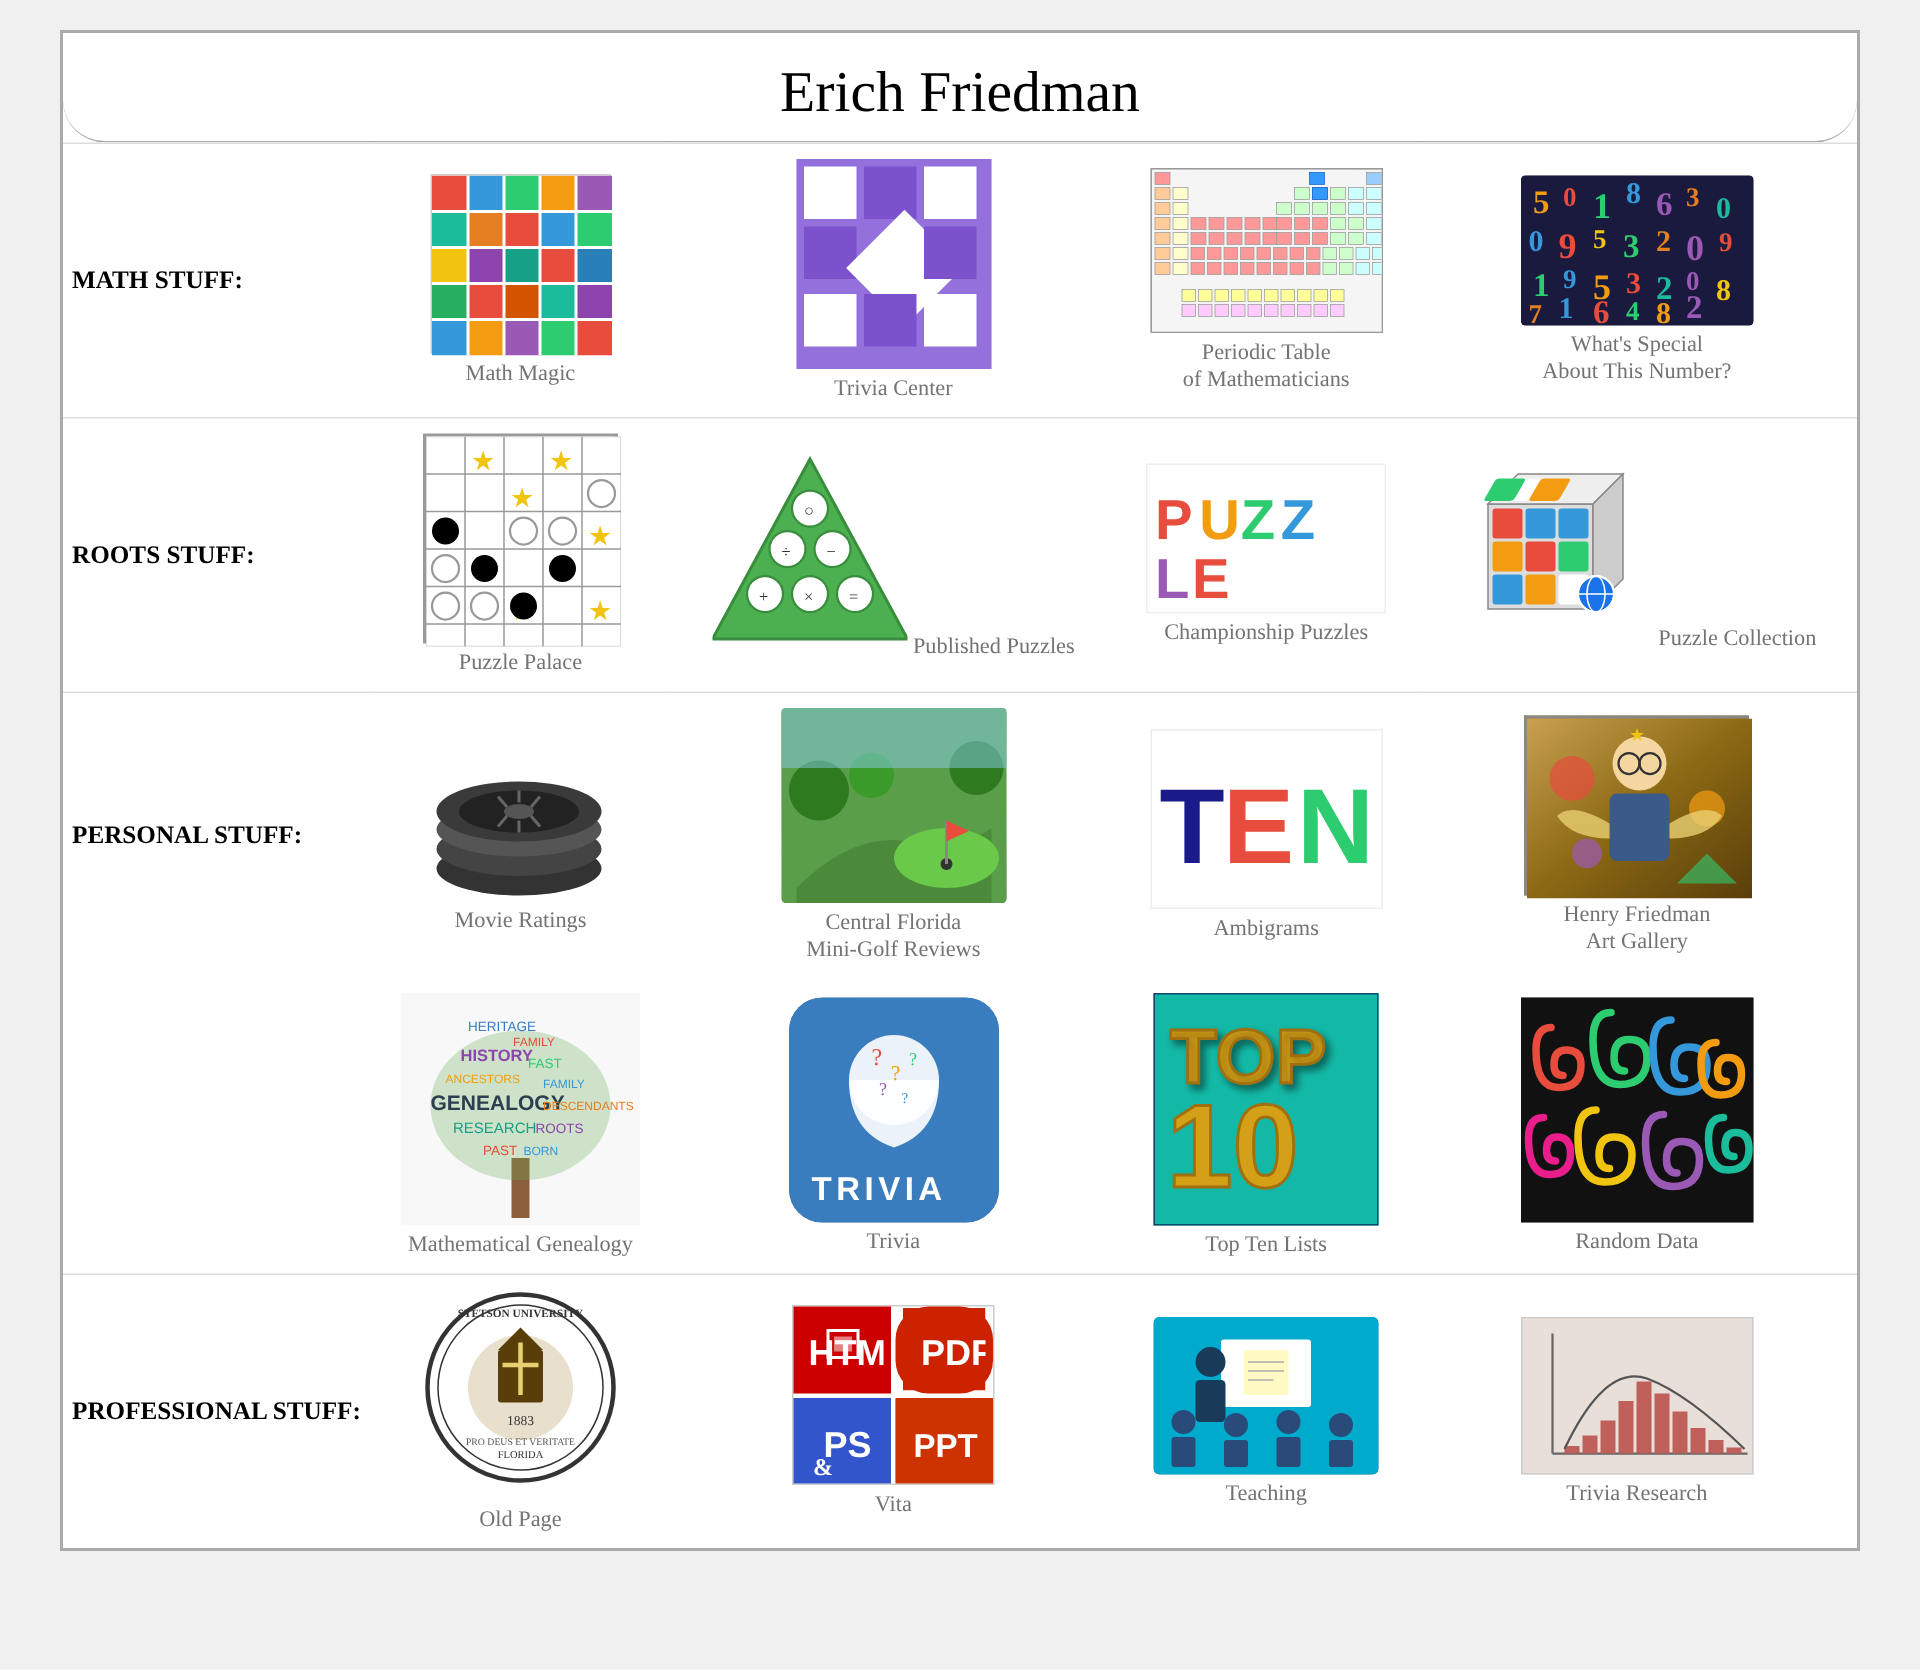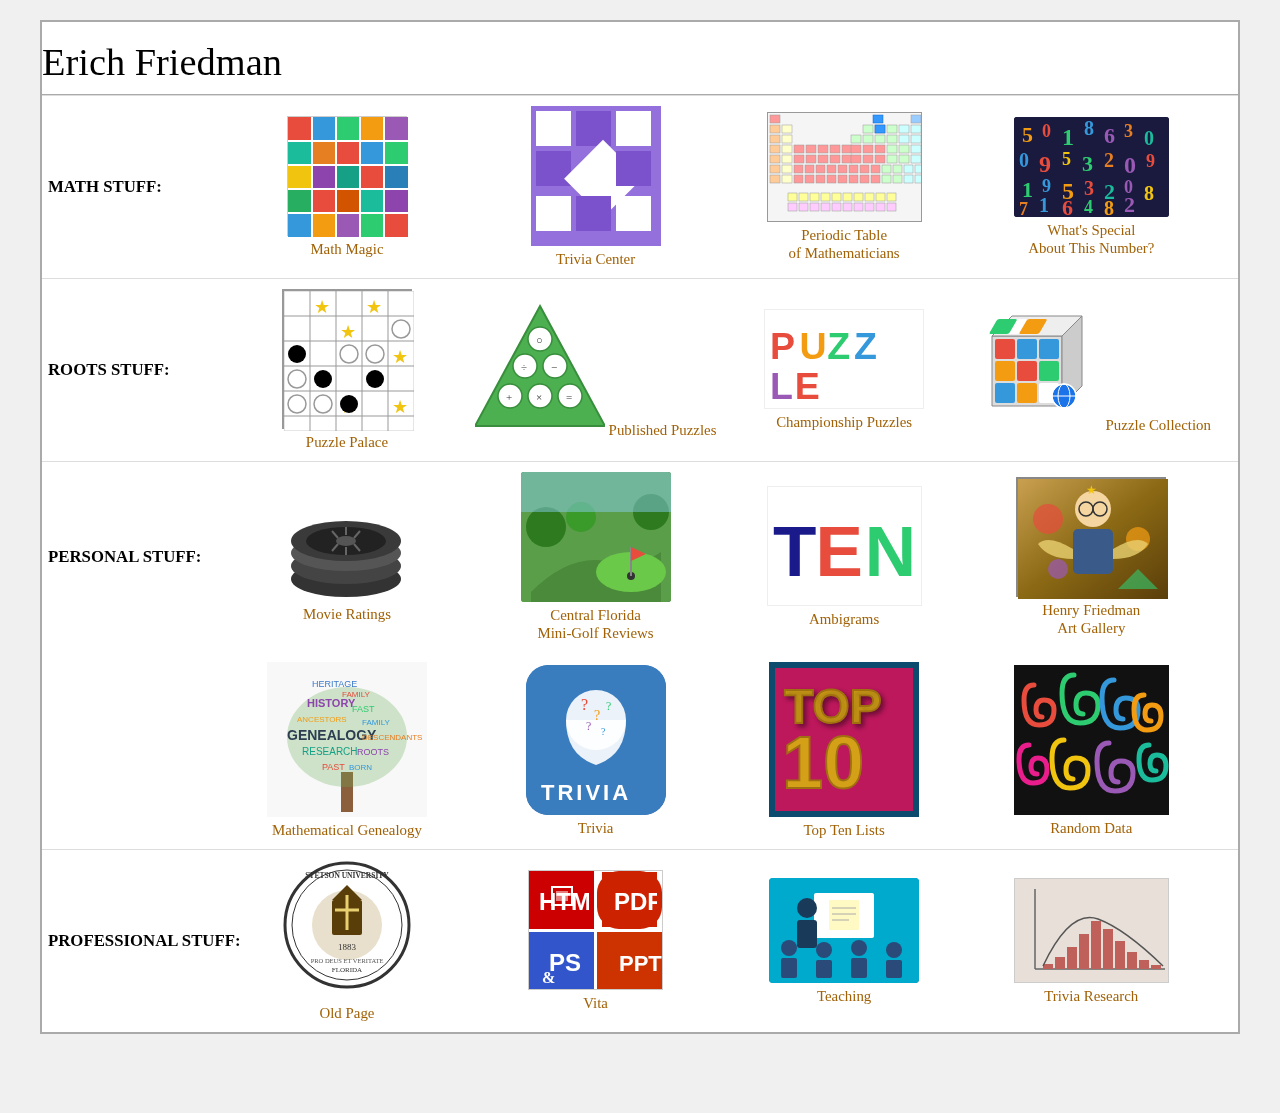--- a/index.html
+++ b/index.html
@@ -11,25 +11,27 @@
       align-items: flex-start;
       min-height: 1113px;
     }
     .outer-border {
       width: 1200px;
       background: #fff;
       border: 2px solid #aaa;
       margin: 20px auto;
     }
     h1 {
+      text-align: center;
       font-size: 2.4em;
       font-weight: normal;
       padding: 18px 0 10px 0;
       border-bottom: 1px solid #aaa;
       font-family: Times New Roman, serif;
+      border-radius: 28px;
     }
     .main-table {
       width: 100%;
       border-collapse: collapse;
     }
     .main-table td {
       vertical-align: middle;
       padding: 10px 6px;
     }
     .section-label {
@@ -40,21 +42,21 @@
       white-space: nowrap;
       vertical-align: middle;
       width: 180px;
     }
     .item-cell {
       text-align: center;
       vertical-align: middle;
       padding: 10px 8px;
     }
     .item-cell a {
-      color: #a16207;
+      color: #737373;
       text-decoration: none;
       font-size: 0.93em;
       font-family: Times New Roman, serif;
     }
     
     .math-magic-img {
       width: 120px; height: 120px;
       display: grid;
       grid-template-columns: repeat(5,1fr);
       grid-template-rows: repeat(5,1fr);
@@ -685,21 +687,21 @@
             <text x="60" y="65" font-size="12" fill="#9b59b6">?</text>
             <text x="75" y="70" font-size="10" fill="#3498db">?</text>
 
             <text x="15" y="135" font-size="22" font-weight="bold" font-family="Arial,sans-serif" fill="white" letter-spacing="3">TRIVIA</text>
           </svg>
         </div>
         <a href="#">Trivia</a>
       </td>
 
       <td class="item-cell">
-        <div class="topten-img" style="background:#be185d;border:6px solid #0c4a6e;">
+        <div class="topten-img" style="background:#14b8a6;border:1px solid #0c4a6e;">
           <svg width="150" height="155" viewBox="0 0 150 155" xmlns="http://www.w3.org/2000/svg">
 
             <text x="10" y="60" font-size="52" font-weight="900" font-family="Impact,Arial Black,sans-serif" fill="#d4a017" stroke="#a07010" stroke-width="2" style="text-shadow: 3px 3px 5px rgba(0,0,0,0.4)">TOP</text>
 
             <text x="8" y="130" font-size="80" font-weight="900" font-family="Impact,Arial Black,sans-serif" fill="#d4a017" stroke="#a07010" stroke-width="2">10</text>
           </svg>
         </div>
         <a href="#">Top Ten Lists</a>
       </td>
 
@@ -776,21 +778,21 @@
               <text x="12" y="38" font-size="24" font-weight="bold" fill="white" font-family="Arial">PDF</text>
             </svg>
           </div>
           <div style="background:#3355cc;display:flex;align-items:center;justify-content:center;">
             <svg width="55" height="55" viewBox="0 0 55 55">
               <rect width="55" height="55" fill="#3355cc"></rect>
               <text x="15" y="38" font-size="24" font-weight="bold" fill="white" font-family="Arial">PS</text>
               <text x="8" y="50" font-size="16" font-weight="bold" fill="white" font-family="serif">&amp;</text>
             </svg>
           </div>
-          <div style="background:#cc3300;display:flex;align-items:center;justify-content:flex-end;">
+          <div style="background:#cc3300;display:flex;align-items:center;justify-content:flex-start;">
             <svg width="55" height="55" viewBox="0 0 55 55">
               <rect width="55" height="55" fill="#cc3300"></rect>
               <text x="12" y="38" font-size="22" font-weight="bold" fill="white" font-family="Arial">PPT</text>
             </svg>
           </div>
         </div>
         <a href="#">Vita</a>
       </td>
 
       <td class="item-cell">

